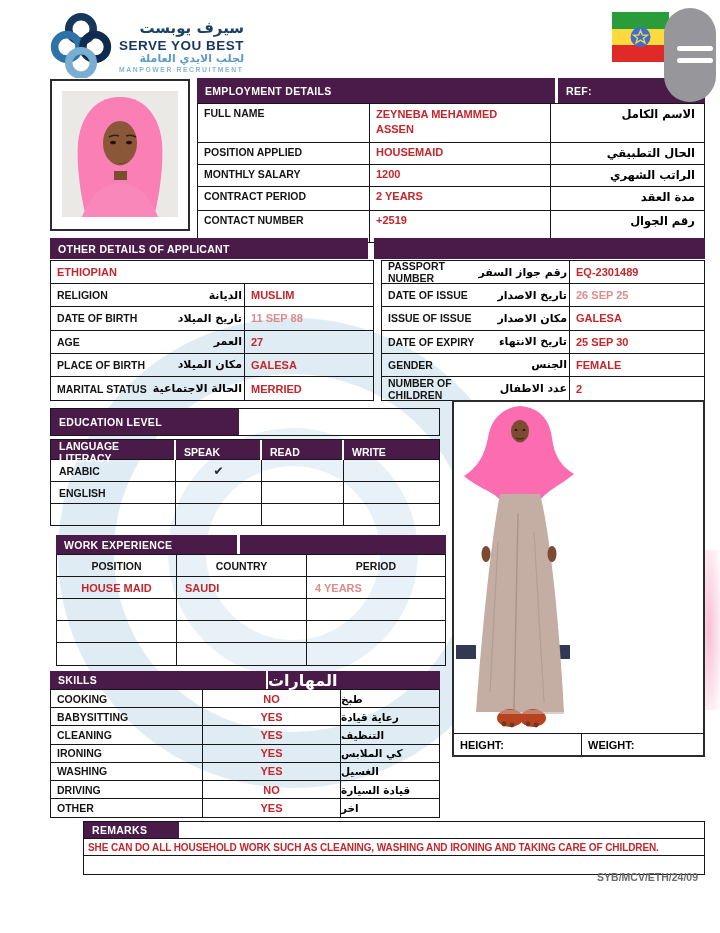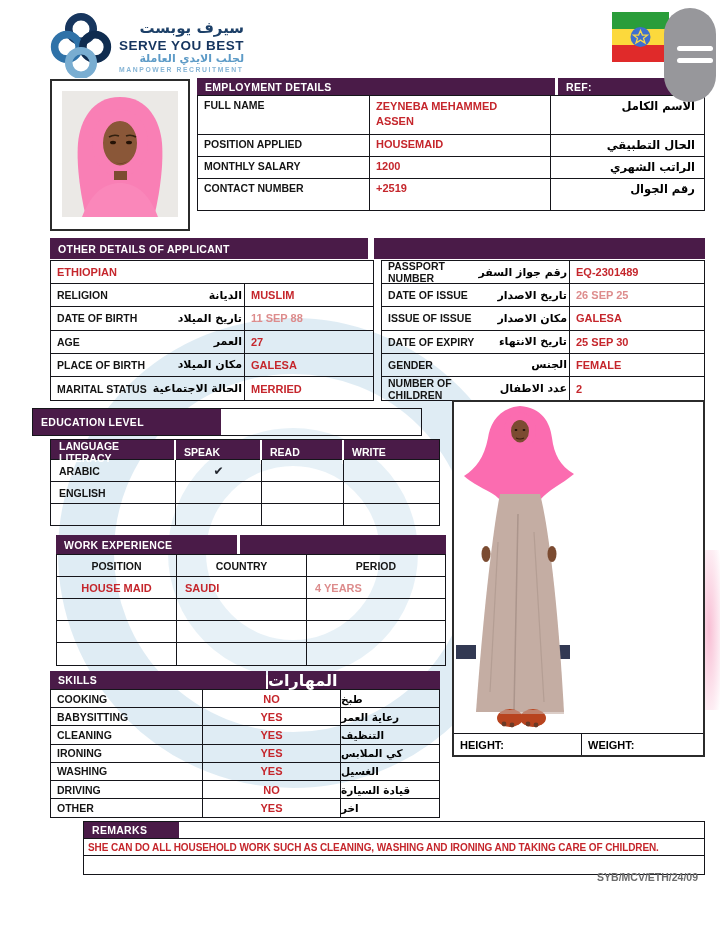--- a/index.html
+++ b/index.html
@@ -37,21 +37,21 @@
   .val { color:#c5262c; font-weight:bold; font-size:11px; }
   .faded { color:#dd8c8c; }
   .lbl { font-weight:bold; font-size:10.5px; color:#141414; }
 
   
   .portrait-box { position:absolute; left:50px; top:79px; width:140px; height:152px;
                   border:2px solid #2b2b2b; background:#fff; display:flex; align-items:flex-start; justify-content:center; }
 
   
   .emp { position:absolute; left:197px; top:78px; width:508px; }
-  .emp-head { display:flex; height:17px;justify-content:flex-end; }
+  .emp-head { display:flex; height:25px;justify-content:flex-end; }
   .emp-head .seg1 { flex:1; }
   .emp-head .seg2 { width:147px; margin-left:3px; }
   .emp-body { border:1.5px solid #15151a; }
   .emp-row { display:grid; grid-template-columns:172px 181px 1fr; }
   .emp-row > div { padding:3px 6px; border-right:1.5px solid #15151a; }
   .emp-row > div:last-child { border-right:none; }
   .emp-row { border-bottom:1.5px solid #15151a; }
   .emp-row:last-child { border-bottom:none; }
   .r-name{height:39px;} .r-20{height:22px;} .r-22{height:24px;} .r-30{height:31px;}
   .emp-ar { text-align:right; font-size:11.5px; padding-right:9px !important; }
@@ -68,21 +68,21 @@
   .od-row { display:grid; height:23.2px; border-bottom:1.5px solid #15151a; align-items:center; }
   .od-row:last-child { border-bottom:none; }
   .od-left  .od-row { grid-template-columns:1fr 128px; }
   .od-right .od-row { grid-template-columns:1fr 134px; }
   .od-labelcell { display:flex; justify-content:space-between; align-items:center; height:100%;
                   padding:0 2px 0 6px; border-right:1.5px solid #15151a; overflow:hidden; }
   .od-labelcell .ar { font-size:11px; white-space:nowrap; }
   .od-valcell { padding:0 6px; }
 
   
-  .edu { position:absolute; left:32px; top:408px; width:390px; height:28px;
+  .edu { position:absolute; left:50px; top:408px; width:390px; height:28px;
          border:1.5px solid #15151a; display:flex; background:transparent; }
   .edu .pbar { width:190px; height:100%; border-right:2px solid #fff; }
 
   
   .lang { position:absolute; left:50px; top:439px; width:390px; border:1.5px solid #15151a; }
   .lang-head { display:grid; grid-template-columns:125px 86px 82px 1fr; height:19px; background:#4a1b48; }
   .lang-head > div { color:#fff; font-weight:bold; font-size:10.5px; display:flex; align-items:center;
                      padding-left:8px; border-right:2px solid #fff; }
   .lang-head > div:last-child { border-right:none; }
   .lang-row { display:grid; grid-template-columns:125px 86px 82px 1fr; height:22px; border-top:1.5px solid #15151a; }
@@ -213,20 +213,25 @@
         <div class="emp-row r-20">
           <div class="lbl">POSITION APPLIED</div>
           <div class="val">HOUSEMAID</div>
           <div class="ar emp-ar">الحال التطبيقي</div>
         </div>
         <div class="emp-row r-20">
           <div class="lbl">MONTHLY SALARY</div>
           <div class="val">1200</div>
           <div class="ar emp-ar">الراتب الشهري</div>
         </div>
+        <div class="emp-row r-22">
+          <div class="lbl">CONTRACT PERIOD</div>
+          <div class="val">2 YEARS</div>
+          <div class="ar emp-ar">مدة العقد</div>
+        </div>
         <div class="emp-row r-30">
           <div class="lbl">CONTACT NUMBER</div>
           <div class="val">+2519</div>
           <div class="ar emp-ar">رقم الجوال</div>
         </div>
       </div>
     </div>
 
     <div class="od">
       <div class="od-head">
@@ -393,21 +398,21 @@
       </div>
       <div class="skills-table">
         <div class="skill-row">
           <div class="skill-name lbl">COOKING</div>
           <div class="skill-val val">NO</div>
           <div class="skill-ar ar">طبخ</div>
         </div>
         <div class="skill-row">
           <div class="skill-name lbl">BABYSITTING</div>
           <div class="skill-val val">YES</div>
-          <div class="skill-ar ar">رعاية العمر</div>
+          <div class="skill-ar ar">رعاية قيادة</div>
         </div>
         <div class="skill-row">
           <div class="skill-name lbl">CLEANING</div>
           <div class="skill-val val">YES</div>
           <div class="skill-ar ar">التنظيف</div>
         </div>
         <div class="skill-row">
           <div class="skill-name lbl">IRONING</div>
           <div class="skill-val val">YES</div>
           <div class="skill-ar ar">كي الملابس</div>

